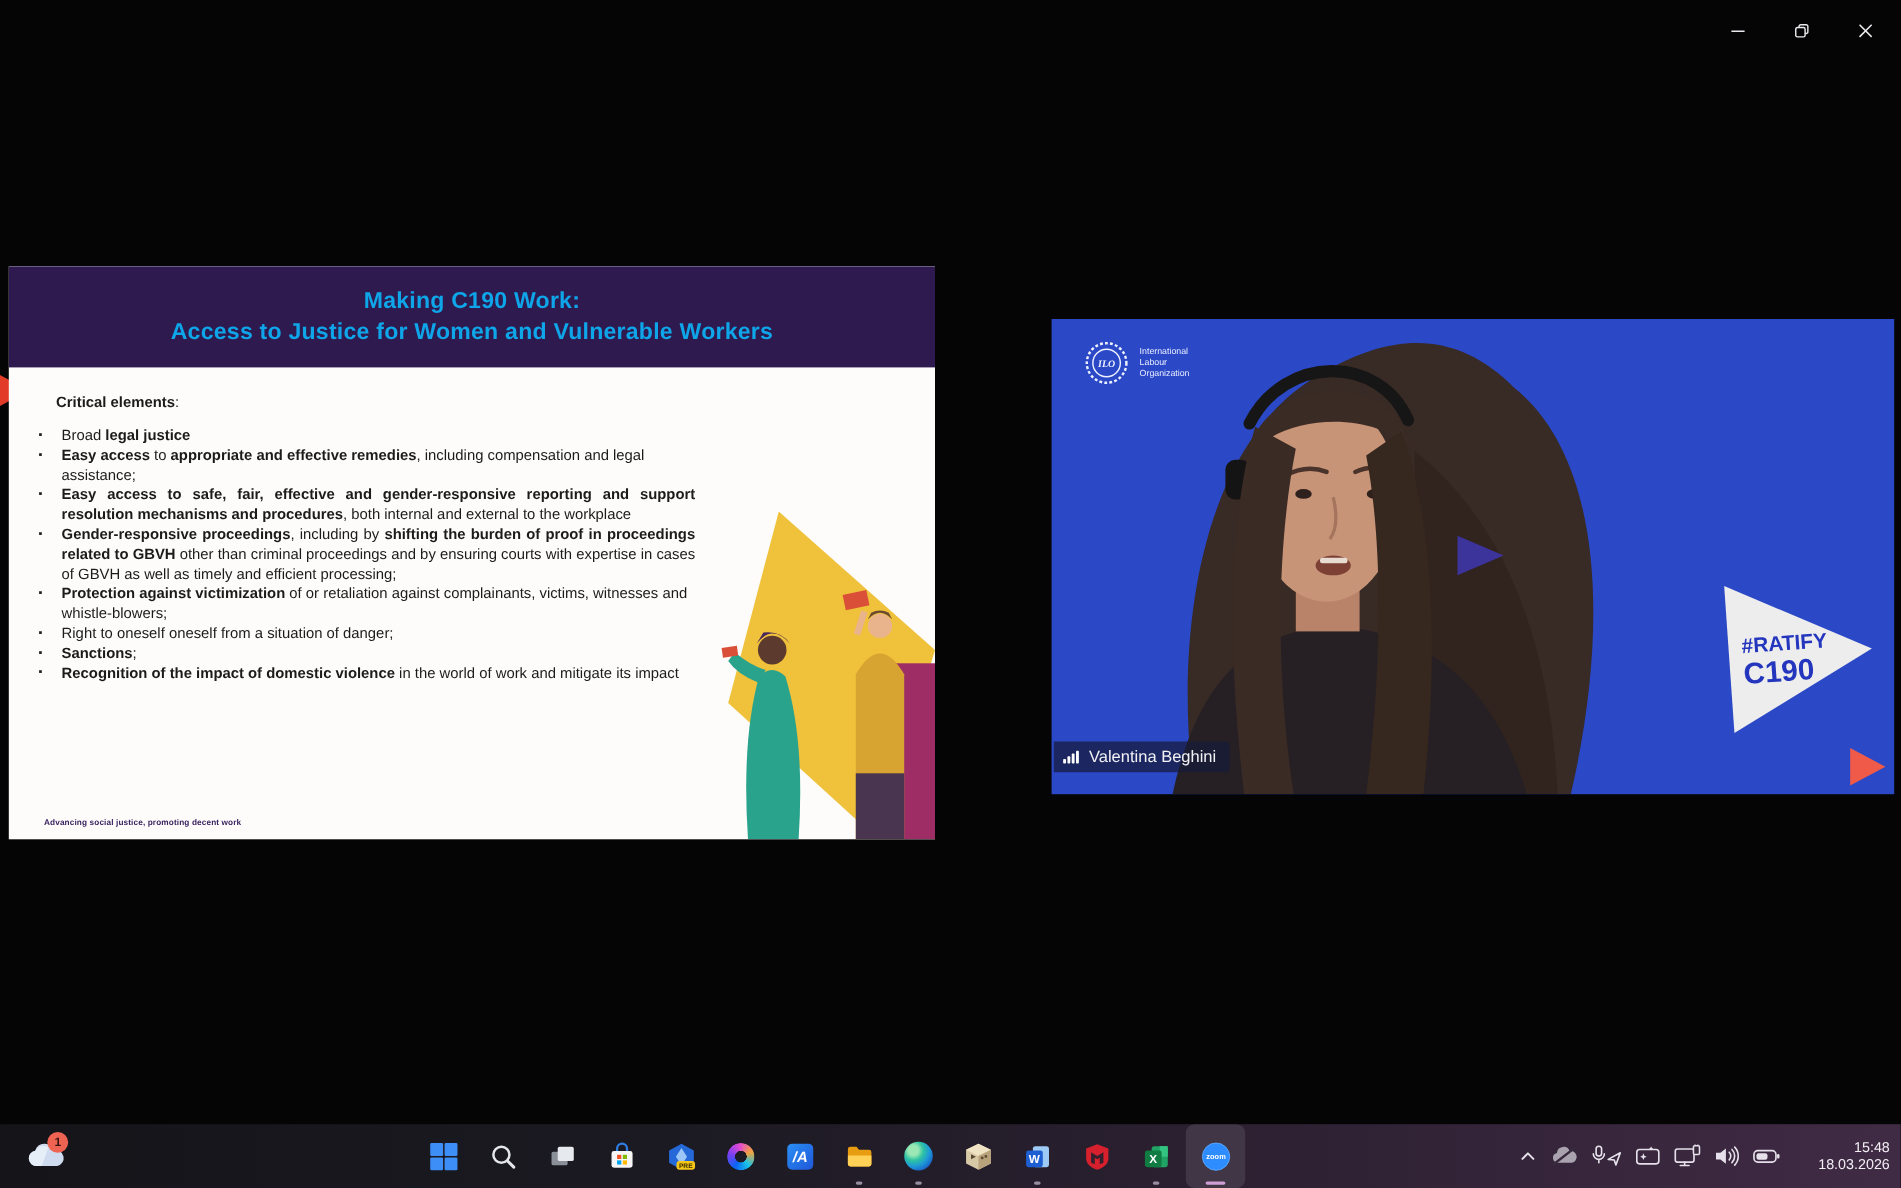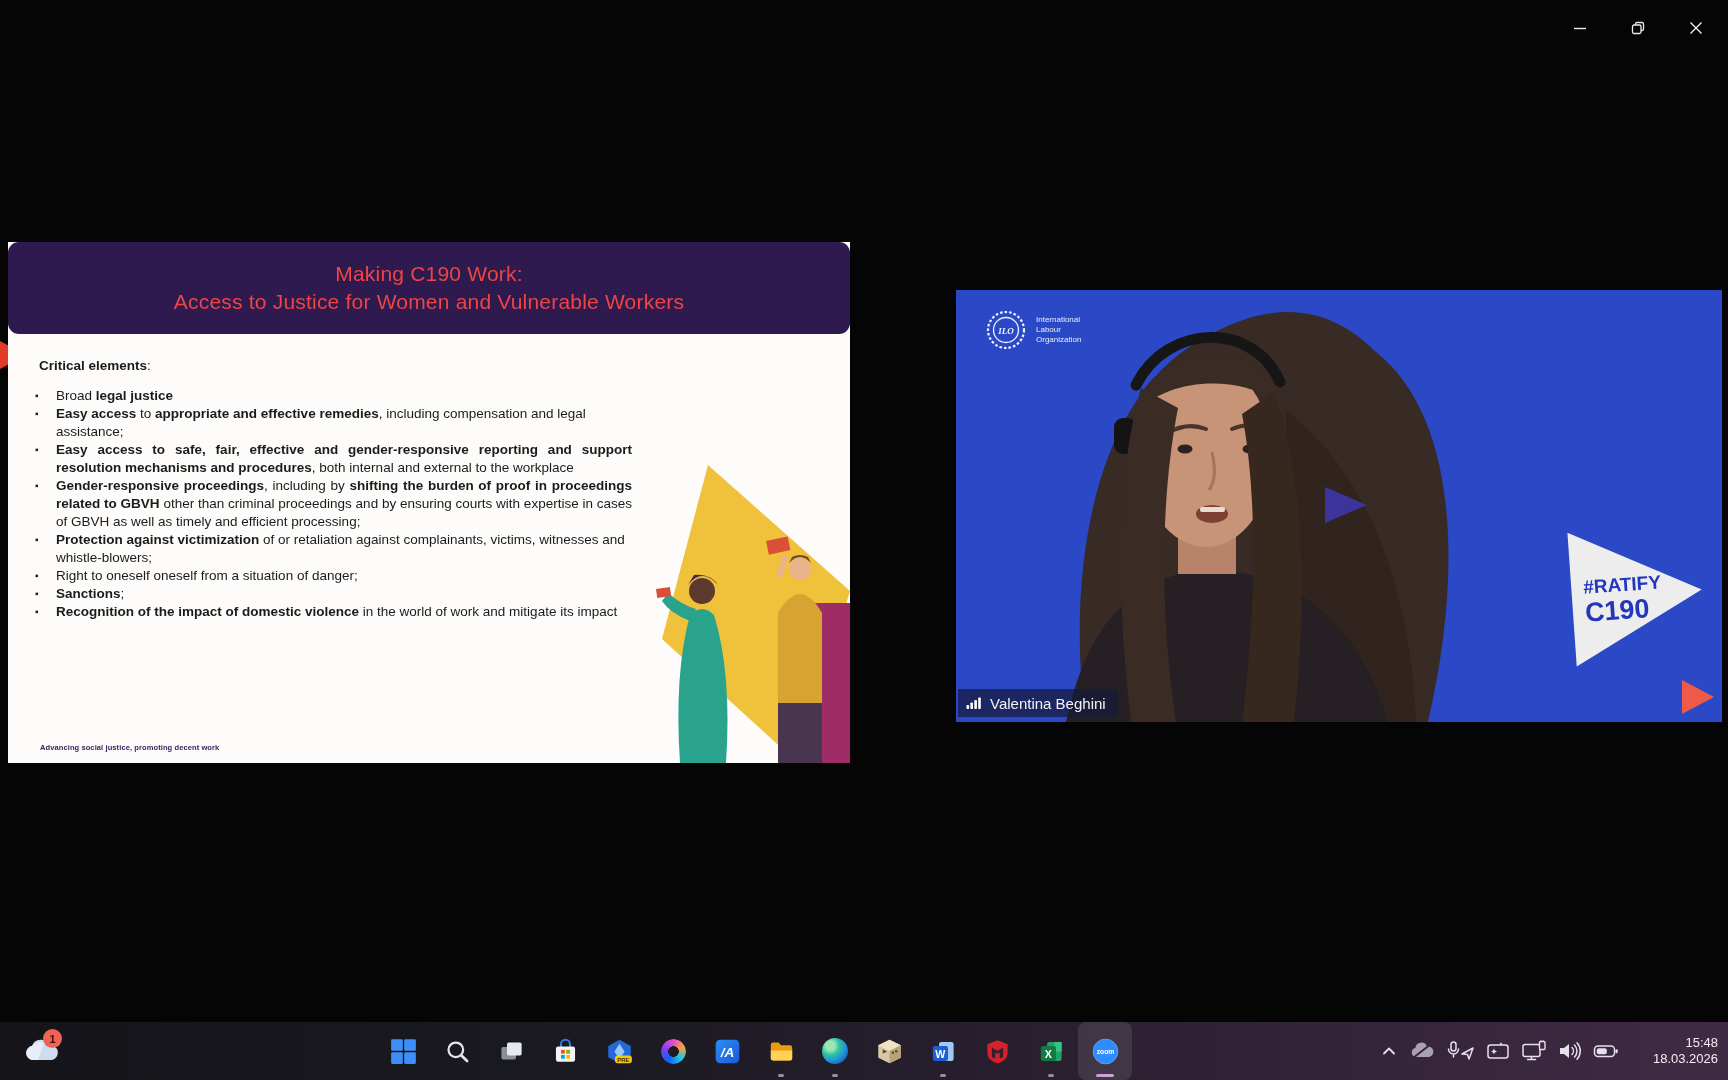--- a/index.html
+++ b/index.html
@@ -6,26 +6,26 @@
     font-family:"Liberation Sans",sans-serif;}
   .stage{position:relative;width:1728px;height:1080px;background:#050505;}
 
   
   .win-controls{position:absolute;top:12px;right:10px;display:flex;gap:14px;}
   .win-btn{width:44px;height:32px;display:flex;align-items:center;justify-content:center;cursor:default;}
   .win-btn svg{display:block;}
 
   
   .slide{position:absolute;left:8px;top:242px;width:842px;height:521px;background:#fdfcfa;overflow:hidden;}
-  .slide-header{height:92px;background:#2e1a4e;color:#ef4444;display:flex;flex-direction:column;
-    align-items:center;justify-content:center;text-align:center;font-weight:normal;border-radius:11px;}
+  .slide-header{height:92px;background:#2e1a4e;color:#0ea5e9;display:flex;flex-direction:column;
+    align-items:center;justify-content:center;text-align:center;font-weight:bold;}
   .slide-header .t1{font-size:21px;line-height:28px;letter-spacing:.2px;}
   .slide-header .t2{font-size:21px;line-height:28px;letter-spacing:.2px;}
   .slide-body{position:relative;padding:24px 0 0 27px;font-size:13.5px;color:#1b1b1b;}
-  .intro{margin:0 0 14px 4px;}
+  .intro{margin:0 0 14px 16px;}
   .intro b{font-weight:bold;}
   ul.bullets{list-style:none;margin:0;padding:0;width:597px;}
   ul.bullets li{position:relative;padding-left:21px;line-height:18px;margin:0;}
   ul.bullets li::before{content:"▪";position:absolute;left:0;top:0;font-size:10px;line-height:18px;color:#1b1b1b;}
   ul.bullets li.justify{text-align:justify;}
   .slide-footer{position:absolute;left:32px;bottom:11px;font-size:7.5px;font-weight:bold;color:#3a2361;letter-spacing:.1px;}
   .illustration{position:absolute;right:0;bottom:0;width:200px;height:300px;}
 
   
   .edge-arrow{position:absolute;left:0;top:341px;width:0;height:0;
@@ -35,21 +35,21 @@
   .video{position:absolute;left:956px;top:290px;width:766px;height:432px;background:#2b49c6;overflow:hidden;}
   .ilo-logo{position:absolute;left:30px;top:20px;display:flex;align-items:center;gap:10px;color:#fff;}
   .ilo-text{font-size:8px;line-height:10px;color:#e9edff;}
   .person-svg{position:absolute;left:0;top:0;width:766px;height:432px;}
   .ratify{position:absolute;left:612px;top:236px;width:140px;height:140px;transform:rotate(-4deg);}
   .ratify svg{display:block;}
   .tri-purple{position:absolute;left:369px;top:197px;width:0;height:0;
     border-top:18px solid transparent;border-bottom:18px solid transparent;border-left:42px solid #3c339b;}
   .tri-red{position:absolute;left:726px;top:390px;width:0;height:0;
     border-top:17px solid transparent;border-bottom:17px solid transparent;border-left:32px solid #ef5a49;}
-  .name-tag{position:absolute;left:2px;bottom:5px;height:28px;display:flex;align-items:center;gap:8px;
+  .name-tag{position:absolute;left:2px;bottom:20px;height:28px;display:flex;align-items:center;gap:8px;
     background:rgba(22,26,58,.72);border-radius:0 4px 4px 0;padding:0 12px 0 8px;}
   .name-tag .nm{color:#f2f2f5;font-size:15px;}
 
   
   .taskbar{position:absolute;left:0;bottom:0;width:1728px;height:58px;
     background:linear-gradient(90deg,#141419 0%,#1b1a22 35%,#2e2133 68%,#402b45 100%);}
   .widgets-btn{position:absolute;left:16px;top:5px;width:52px;height:48px;display:flex;
     align-items:center;justify-content:center;}
   .badge{position:absolute;top:2px;right:6px;width:19px;height:19px;border-radius:50%;
     background:#ee6352;color:#3a1410;font-size:11px;font-weight:bold;display:flex;align-items:center;justify-content:center;}

